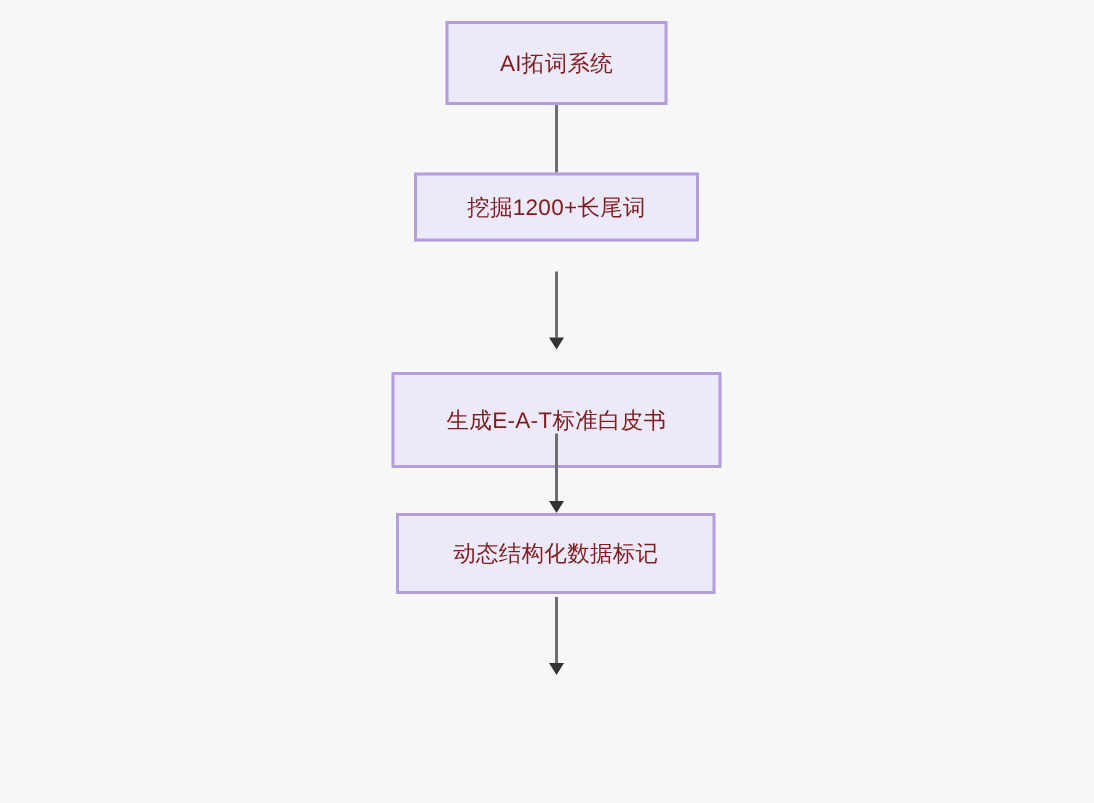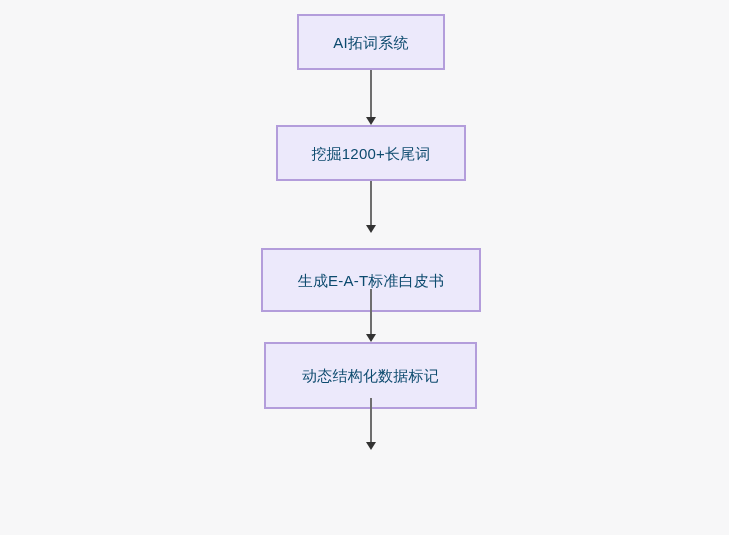--- a/index.html
+++ b/index.html
@@ -23,21 +23,21 @@
     box-sizing: border-box;
     background: #ece9fb;
     border: 2px solid #b39ddb;
     border-radius: 0;
     display: flex;
     align-items: center;
     justify-content: center;
   }
   .node-label {
     font-size: 15px;
-    color: #0c4a6e;
+    color: #7f1d1d;
     line-height: 1;
     letter-spacing: 0.2px;
     white-space: nowrap;
   }
   .connector {
     position: absolute;
     width: 0;
     pointer-events: none;
   }
   .connector .line {
@@ -51,23 +51,23 @@
     position: absolute;
     left: -5px;
     width: 0;
     height: 0;
     border-left: 5px solid transparent;
     border-right: 5px solid transparent;
     border-top: 8px solid #333333;
   }
   
   #node-0 { left: 297px; top: 14px;  width: 148px; height: 56px; }
-  #node-1 { left: 276px; top: 125px; width: 190px; height: 56px; }
+  #node-1 { left: 276px; top: 115px; width: 190px; height: 46px; }
   #node-2 { left: 261px; top: 248px; width: 220px; height: 64px; }
-  #node-3 { left: 264px; top: 342px; width: 213px; height: 67px; }
+  #node-3 { left: 264px; top: 342px; width: 213px; height: 54px; }
   #node-4 { left: 253px; top: 450px; width: 238px; height: 56px; }
   
   #edge-0 { left: 371px; top: 70px;  height: 55px; }
   #edge-0 .line { height: 47px; }
   #edge-0 .head { top: 47px; }
   #edge-1 { left: 371px; top: 181px; height: 52px; }
   #edge-1 .line { height: 44px; }
   #edge-1 .head { top: 44px; }
   #edge-2 { left: 371px; top: 289px; height: 53px; }
   #edge-2 .line { height: 45px; }

